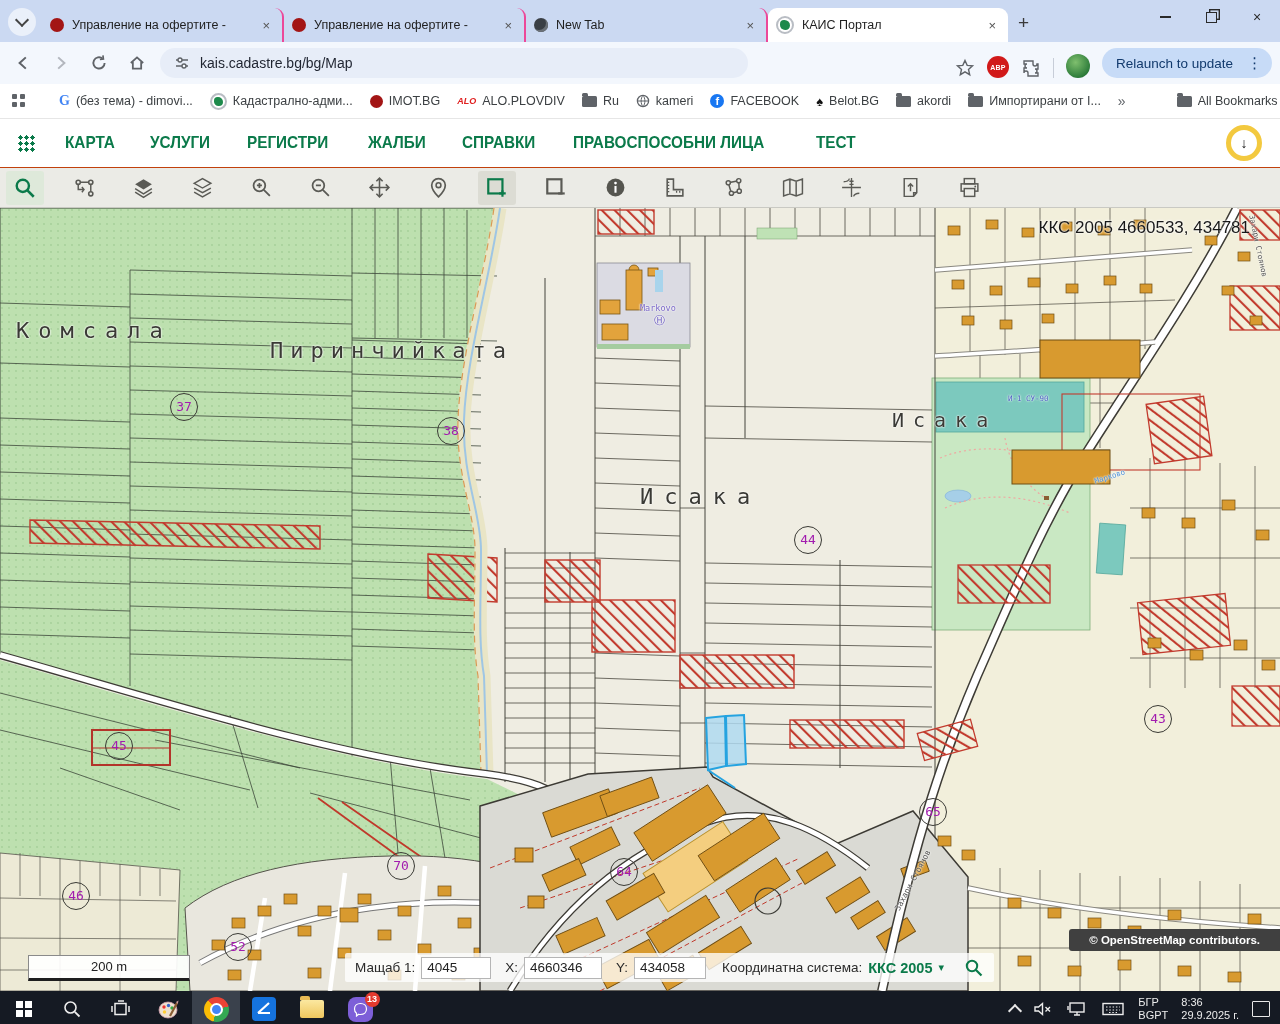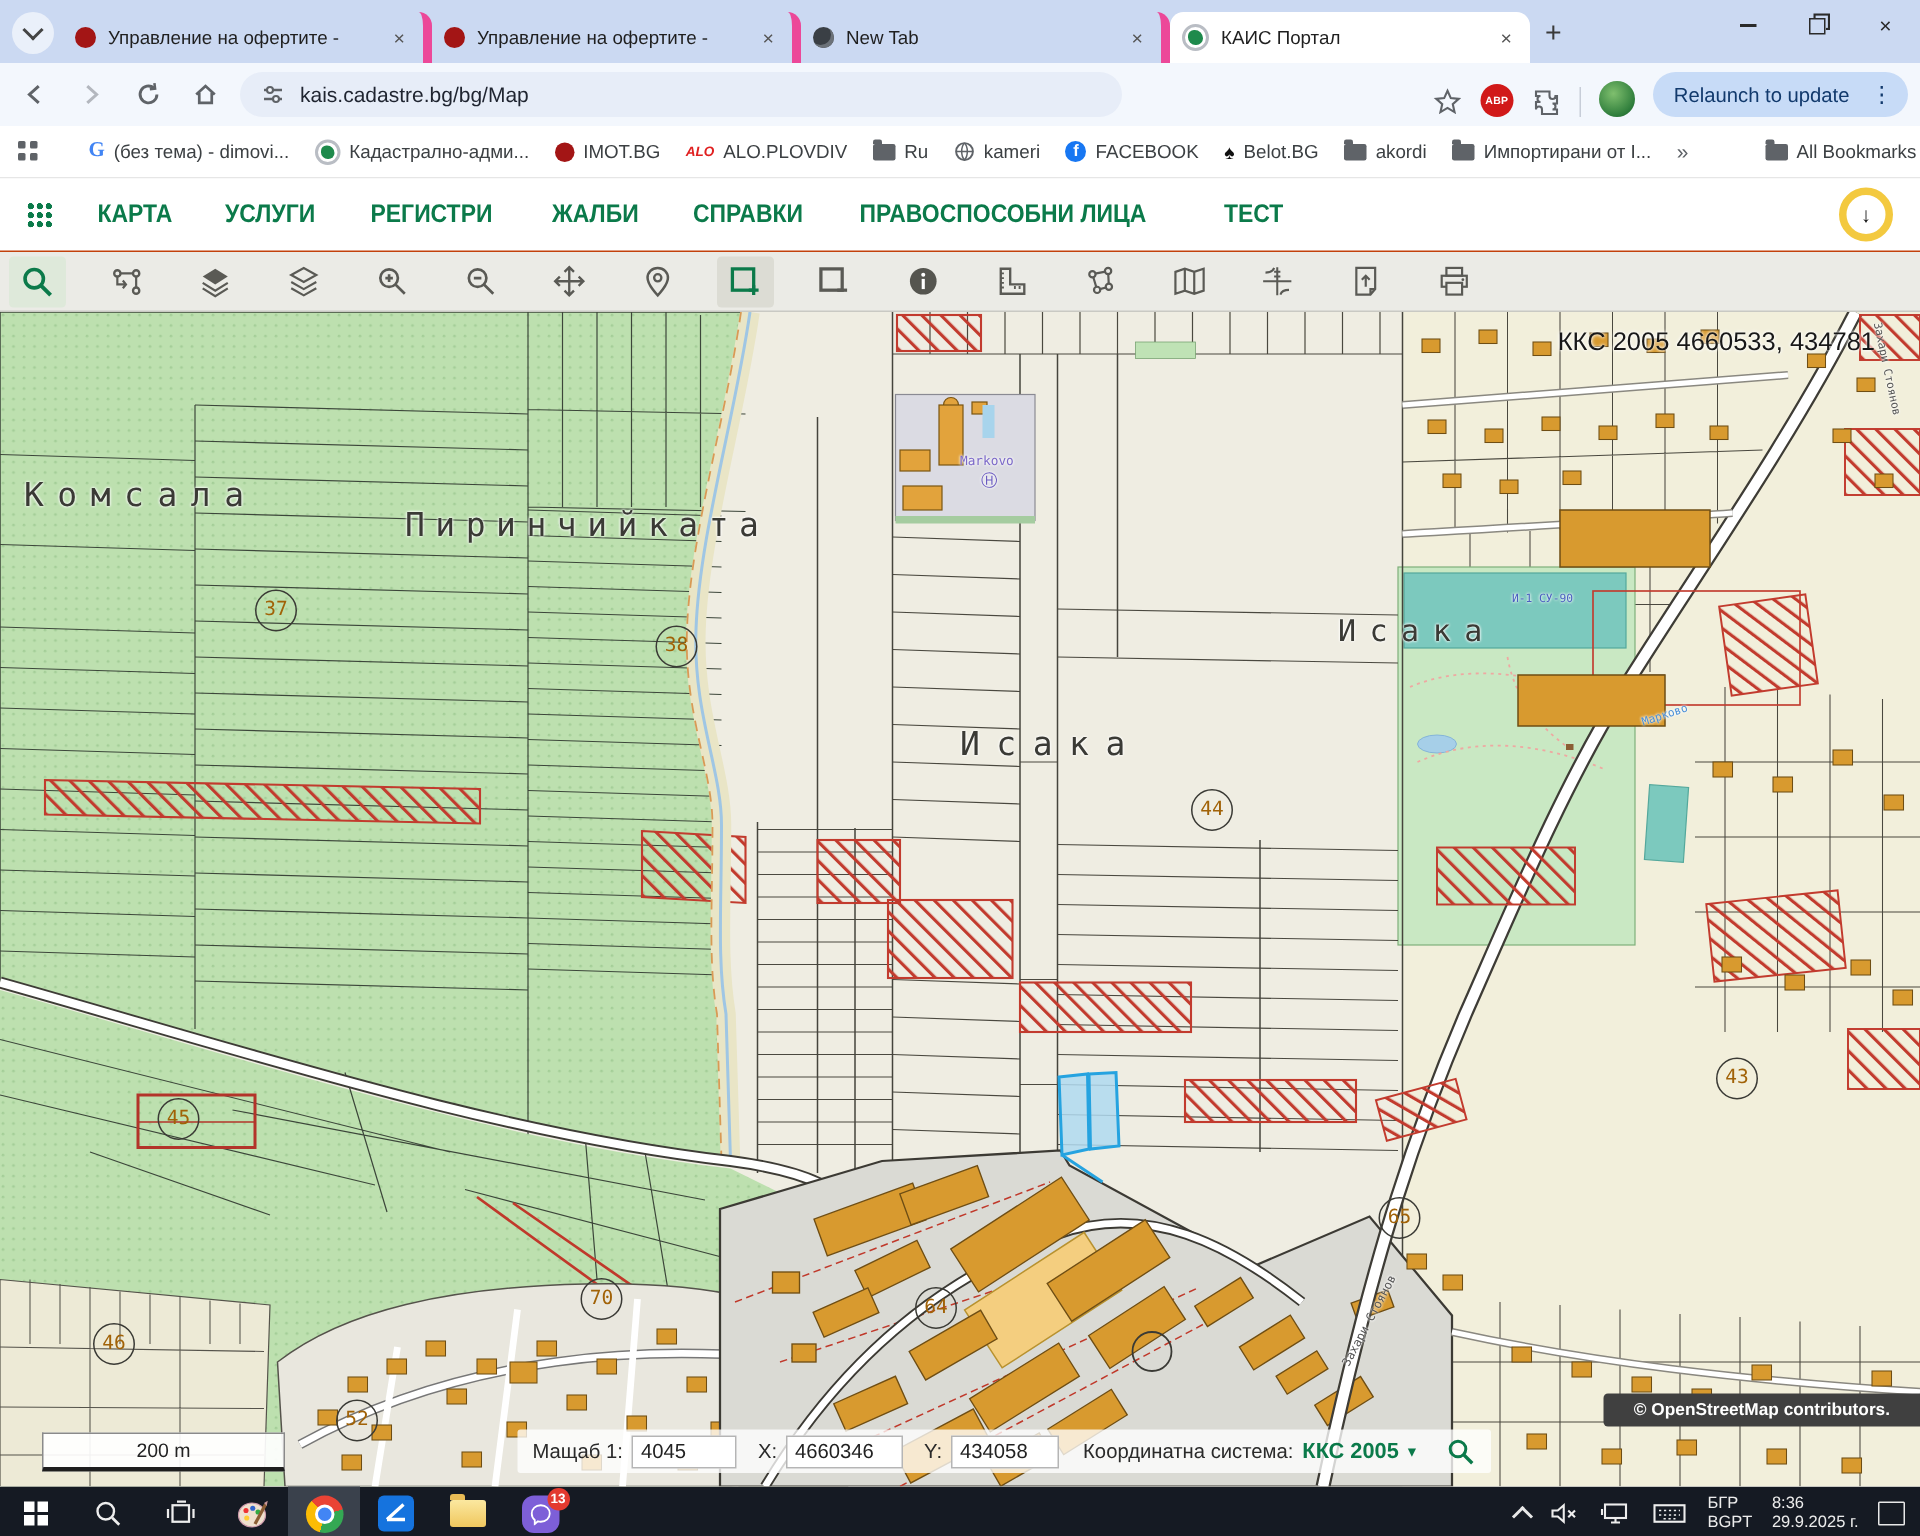--- a/index.html
+++ b/index.html
@@ -4,21 +4,21 @@
 <style>
   html,body{margin:0;padding:0;width:1280px;height:1024px;overflow:hidden;
     font-family:"Liberation Sans",sans-serif;background:#fff;}
   
   .tabstrip{height:42px;background:#CBD9F2;display:flex;align-items:flex-end;position:relative;}
   .tab-chevron{width:28px;height:28px;margin:0 6px 6px 8px;border-radius:50%;background:rgba(255,255,255,.6);
     display:flex;align-items:center;justify-content:center;}
   .chev{width:8px;height:8px;border-right:2px solid #444;border-bottom:2px solid #444;transform:rotate(45deg);margin-top:-4px;}
   .tab{width:224px;height:34px;display:flex;align-items:center;padding:0 8px;font-size:12.5px;color:#1f1f1f;
     position:relative;border-radius:9px 9px 0 0;}
-  .tab.inactive{border-right:6px solid #ec4899;}
+  .tab.inactive{border-right:2px solid #ec4899;}
   .tab.active{background:#fff;}
   .tab .fav{width:14px;height:14px;border-radius:50%;margin-right:8px;flex:none;}
   .fav-red{background:#A31515;}
   .fav-globe{background:#3A3F45;box-shadow:inset -2px -2px 0 #6B7178;}
   .fav-kais{background:#fff;border:2px solid #B9BDC4;position:relative;}
   .fav-kais::after{content:"";position:absolute;inset:2px;background:#1E8A4C;border-radius:40% 55% 45% 50%;}
   .tab .t{white-space:nowrap;overflow:hidden;flex:1;}
   .tab .x{font-size:13px;color:#555;padding:0 4px;}
   .newtab{font-size:19px;color:#3A3A3A;padding:0 14px 8px 10px;}
   .wctrl{position:absolute;right:0;top:0;height:34px;display:flex;}
@@ -71,21 +71,21 @@
   .mtoolbar{height:39px;background:#EBEBE6;border-bottom:1px solid #C9C9C3;display:flex;align-items:center;padding:0 6px;gap:21px;}
   .tbtn{width:38px;height:34px;display:flex;align-items:center;justify-content:center;border-radius:3px;}
   .tbtn.sel-green{background:#DEE9DA;}
   .tbtn.sel-gray{background:#DCDCD4;}
   
   #map{position:relative;width:1280px;height:783px;overflow:hidden;background:#EFEDE2;}
   #map svg.base{position:absolute;left:0;top:0;}
   .mlabel{position:absolute;font-family:"DejaVu Sans Mono",monospace;color:#3A3A35;white-space:nowrap;
     text-shadow:0 0 2px #fff,0 0 2px #fff;pointer-events:none;}
   .pc{position:absolute;width:26px;height:26px;border:1.3px solid #3A3A35;border-radius:50%;text-align:center;
-    line-height:26px;font-size:13px;color:#a16207;font-family:"DejaVu Sans Mono",monospace;pointer-events:none;}
+    line-height:26px;font-size:13px;color:#a21caf;font-family:"DejaVu Sans Mono",monospace;pointer-events:none;}
   .kks{position:absolute;right:30px;top:10px;font-size:17px;color:#181818;text-shadow:0 0 2px #fff,0 0 3px #fff;}
   .scalebar{position:absolute;left:28px;top:747px;width:160px;height:22px;background:rgba(255,255,255,.92);
     border:1px solid #8A8A8A;border-bottom:3px solid #1E1E1E;text-align:center;font-size:13px;line-height:21px;color:#222;}
   .mstatus{position:absolute;left:345px;top:745px;height:29px;background:rgba(255,255,255,.78);border-radius:2px;
     display:flex;align-items:center;gap:6px;padding:0 10px;font-size:13.5px;color:#2A2A2A;}
   .mstatus input{height:20px;border:1px solid #B5B5B5;background:#fff;font-size:13.5px;padding:0 5px;
     font-family:"Liberation Sans",sans-serif;color:#222;}
   .crs{color:#0B7A4A;font-weight:bold;font-size:14.5px;}
   .crs-caret{color:#0B7A4A;font-size:11px;}
   .attrib{position:absolute;right:0;top:721px;background:#404040;color:#fff;font-weight:bold;font-size:11.5px;

